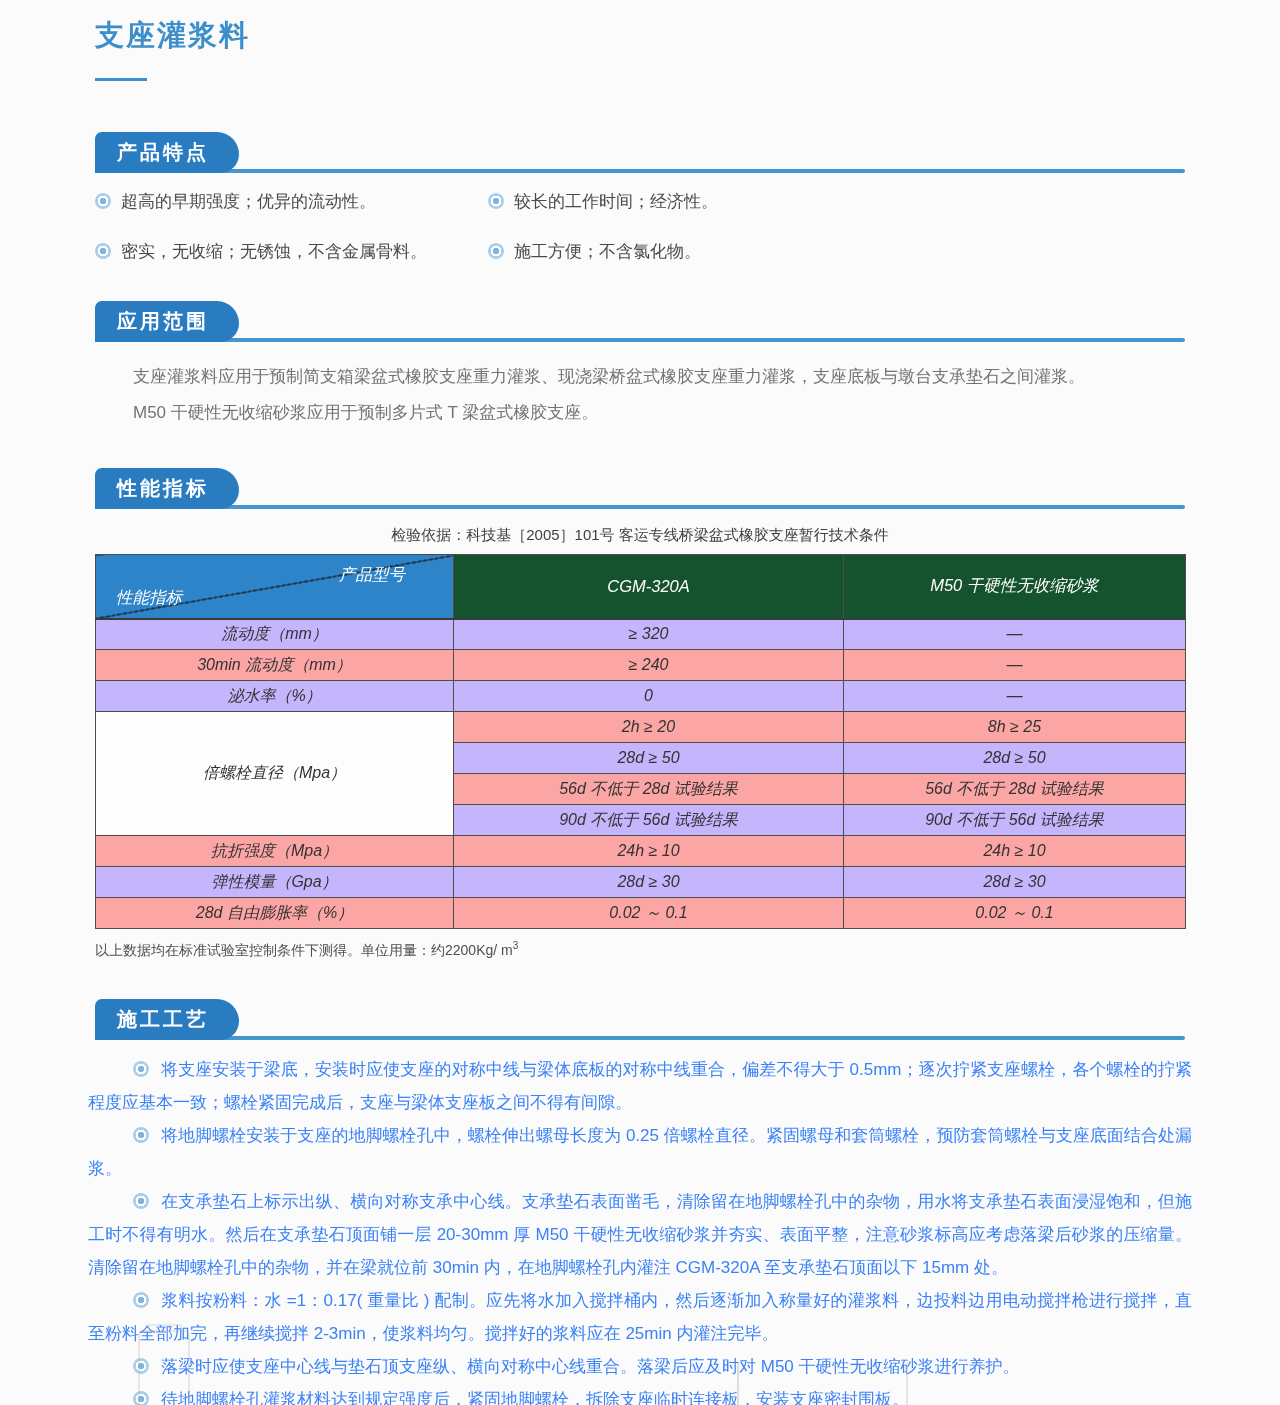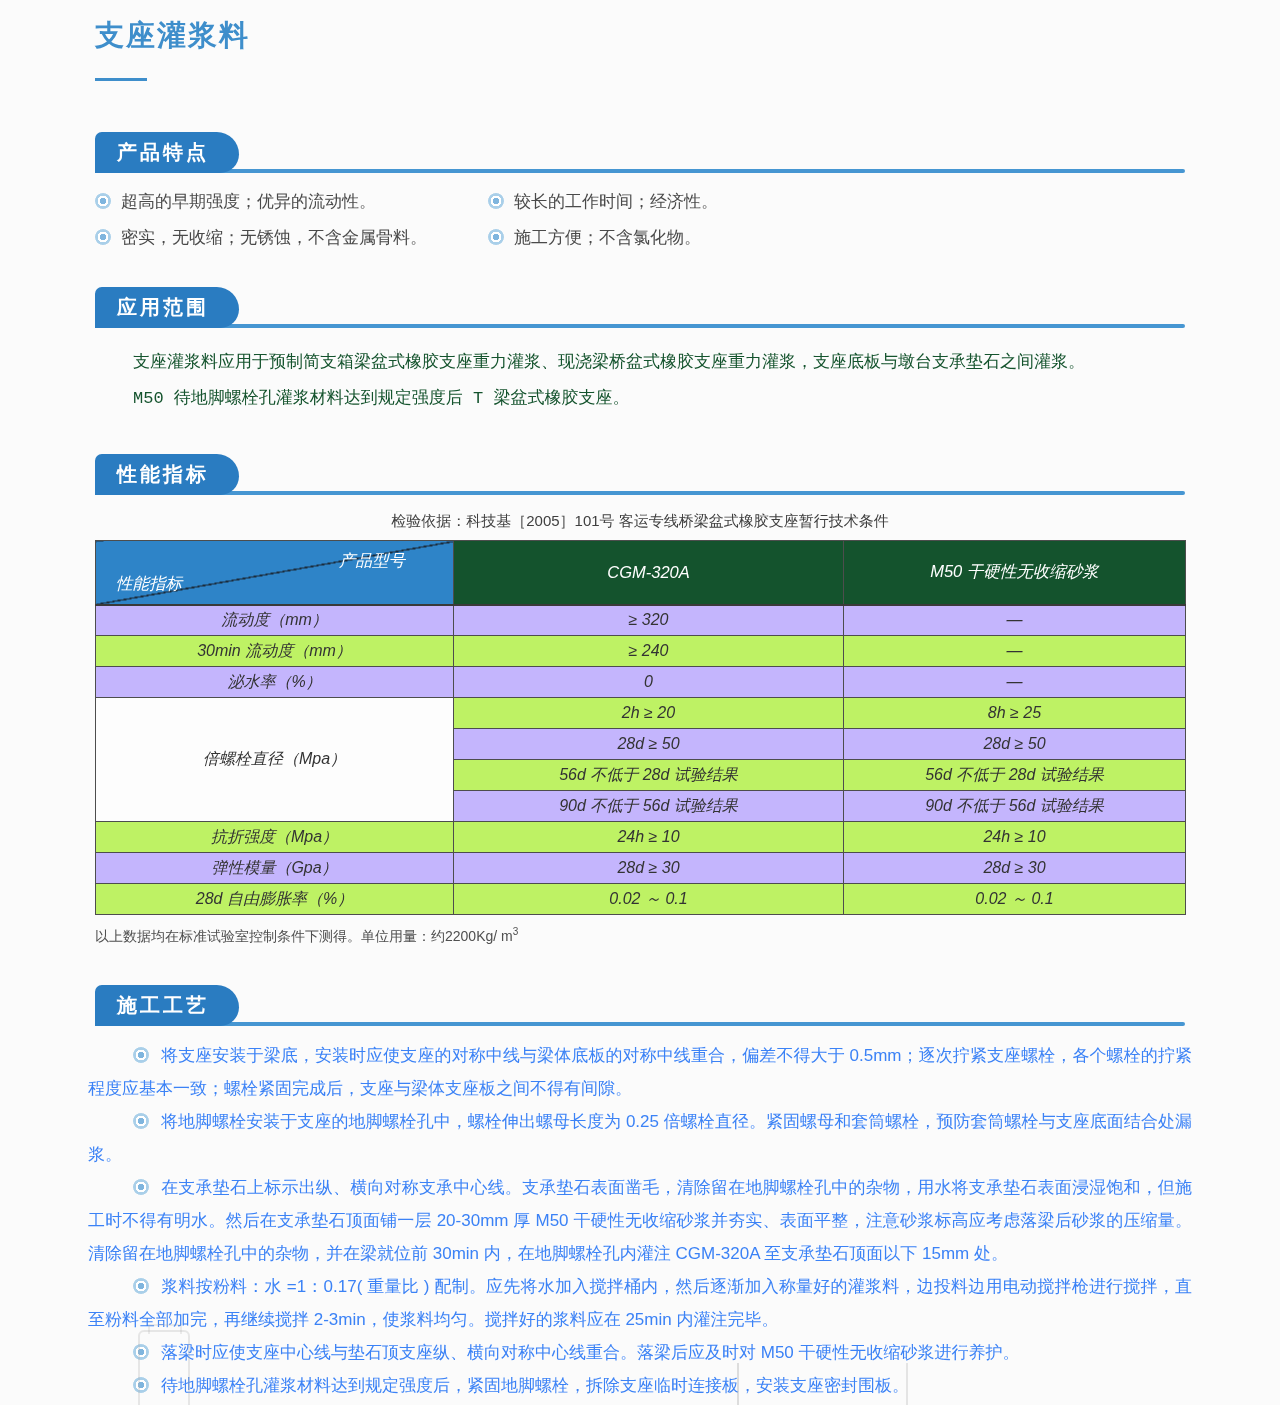--- a/index.html
+++ b/index.html
@@ -57,47 +57,47 @@
     flex: 0 0 16px;
   }
 
   
   .feature-grid {
     margin-top: 17px;
     display: grid;
     grid-template-columns: 393px 1fr;
     grid-auto-flow: column;
     grid-template-rows: repeat(2, auto);
-    row-gap: 13px;
+    row-gap: 27px;
   }
   .feature-item { font-size: 17px; color: #4a4a4a; white-space: nowrap; }
 
   
   .app-text { margin-top: 17px; padding-left: 38px; }
-  .app-text p { font-size: 17px; color: #14532d; line-height: 36px; font-family: Liberation Mono, monospace; }
+  .app-text p { font-size: 17px; color: #737373; line-height: 36px; }
 
   
   .basis {
     margin-top: 17px;
     text-align: center;
     font-size: 15px; color: #3f3f3f;
   }
   table.perf {
     margin-top: 9px;
     width: 1090px;
     border-collapse: collapse;
     table-layout: fixed;
     font-style: italic;
   }
   table.perf th, table.perf td {
     border: 1px solid #4d4d4d;
     text-align: center;
     font-size: 16px;
     color: #333333;
-    background: #bef264;
+    background: #fca5a5;
     height: 31px;
     padding: 2px 6px;
   }
   table.perf thead th {
     background: #14532d;
     color: #ffffff;
     font-weight: normal;
     height: 64px;
     font-size: 16.5px;
     border-bottom: 2px solid #3a3a3a;
@@ -171,21 +171,21 @@
       <div class="feature-item"><span class="ring"></span><span>较长的工作时间；经济性。</span></div>
       <div class="feature-item"><span class="ring"></span><span>施工方便；不含氯化物。</span></div>
     </div>
 
     <div class="sec-head mt-app">
       <div class="sec-rule"></div>
       <div class="badge">应用范围</div>
     </div>
     <div class="app-text">
       <p>支座灌浆料应用于预制简支箱梁盆式橡胶支座重力灌浆、现浇梁桥盆式橡胶支座重力灌浆，支座底板与墩台支承垫石之间灌浆。</p>
-      <p>M50 待地脚螺栓孔灌浆材料达到规定强度后 T 梁盆式橡胶支座。</p>
+      <p>M50 干硬性无收缩砂浆应用于预制多片式 T 梁盆式橡胶支座。</p>
     </div>
 
     <div class="sec-head mt-perf">
       <div class="sec-rule"></div>
       <div class="badge">性能指标</div>
     </div>
     <div class="basis">检验依据：科技基［2005］101号 客运专线桥梁盆式橡胶支座暂行技术条件</div>
 
     <table class="perf">
       <colgroup>

